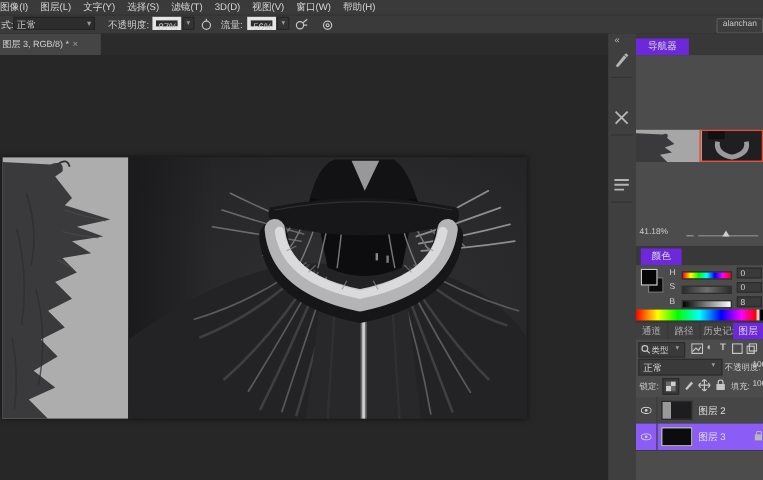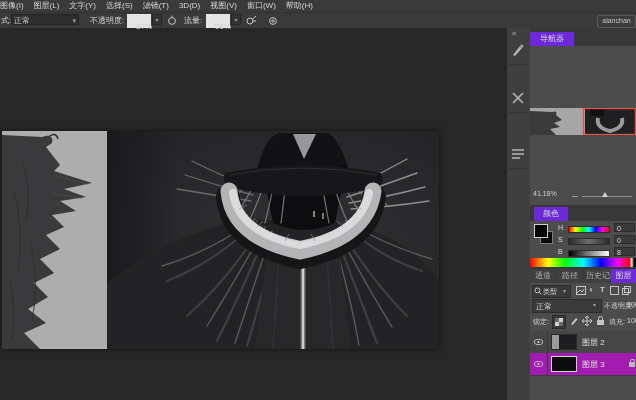--- a/index.html
+++ b/index.html
@@ -5,21 +5,21 @@
   html,body{margin:0;padding:0;background:#272727;width:636px;height:400px;overflow:hidden;
     font-family:"Liberation Sans","DejaVu Sans",sans-serif;-webkit-font-smoothing:none;}
   .abs{position:absolute;}
   #app{position:relative;width:636px;height:400px;background:#272727;padding-left:17px;}
   
   #menubar{left:0;top:0;width:636px;height:12px;background:#3a3a3a;color:#d6d6d6;font-size:8px;line-height:12px;white-space:nowrap;border-bottom:1px solid #323232;}
   #menubar span{margin-right:10px;}
   #optionsbar{left:0;top:13px;width:636px;height:15px;background:#3a3a3a;color:#cfcfcf;font-size:8px;line-height:14px;border-bottom:1px solid #262626;}
   .combo{position:absolute;background:#2d2d2d;border:1px solid #232323;color:#d0d0d0;height:11px;line-height:11px;font-size:8px;padding:0 2px;box-sizing:border-box;}
   .combo .arr{float:right;color:#9a9a9a;font-size:7px;}
-  .valbox{position:absolute;background:#2d2d2d;border:7px solid #e5e5e5;color:#d0d0d0;height:11px;line-height:11px;font-size:8px;text-align:left;padding:0 2px;box-sizing:border-box;}
+  .valbox{position:absolute;background:#2d2d2d;border:3px solid #e5e5e5;color:#d0d0d0;height:11px;line-height:11px;font-size:8px;text-align:left;padding:0 2px;box-sizing:border-box;}
   .minibtn{position:absolute;background:#343434;border:1px solid #262626;color:#9a9a9a;height:11px;line-height:10px;font-size:6px;text-align:center;box-sizing:border-box;}
   .optlabel{position:absolute;font-size:8px;color:#cfcfcf;}
   #userbtn{left:597px;top:15px;width:37px;height:11px;background:#3d3d3d;border:1px solid #5a5a5a;border-radius:2px;color:#c8c8c8;font-size:7px;line-height:10px;text-align:center;}
   
   #tabbar{left:0;top:28px;width:507px;height:18px;background:#2b2b2b;}
   #doctab{left:0;top:0;width:84px;height:18px;background:#454545;color:#d2d2d2;font-size:7.5px;line-height:18px;padding-left:2px;box-sizing:border-box;white-space:nowrap;overflow:hidden;}
   #doctab .close{color:#9a9a9a;margin-left:3px;font-size:8px;}
   
   #canvas{left:0;top:46px;width:507px;height:354px;background:#272727;overflow:hidden;}
   #document{left:2px;top:85px;width:437px;height:218px;box-shadow:0 0 5px rgba(0,0,0,.6);background:#242426;}
@@ -33,21 +33,21 @@
   #panels{left:23px;top:0;width:106px;height:372px;background:#383838;}
   .ptab{position:absolute;height:14px;background:#6d28d9;color:#dcdcdc;font-size:8px;line-height:14px;text-align:center;}
   .ptab.inactive{background:#3f3f3f;color:#b0b0b0;}
   .pbody{position:absolute;background:#4c4c4c;}
   
   .crow{position:absolute;height:9px;font-size:7px;color:#d8d8d8;}
   .ctrack{position:absolute;left:10px;top:2px;width:40px;height:5px;border:1px solid #2e2e2e;}
   .cval{position:absolute;left:56px;top:-1px;width:21px;height:9px;background:#3a3a3a;border:1px solid #2c2c2c;color:#d8d8d8;font-size:7px;line-height:9px;padding-left:2px;box-sizing:border-box;}
   
   .lrow{position:absolute;left:0;width:106px;height:22px;background:#464646;border-bottom:1px solid #3b3b3b;}
-  .lrow.sel{background:#a21caf;}
+  .lrow.sel{background:#8b5cf6;}
   .eye{position:absolute;left:4px;top:8px;width:9px;height:6px;}
   .lsep{position:absolute;left:17px;top:0;width:1px;height:22px;background:#3a3a3a;}
   .lthumb{position:absolute;left:21px;top:3px;width:26px;height:16px;border:1px solid #2a2a2a;box-sizing:border-box;}
   .lname{position:absolute;left:52px;top:6px;font-size:8px;color:#e0e0e0;white-space:nowrap;}
   .locksym{position:absolute;left:99px;top:9px;width:6px;height:5px;background:#b8b8b8;}
   .locksym::before{content:'';position:absolute;top:-3px;left:1px;width:3px;height:3px;border:1px solid #b8b8b8;border-bottom:none;border-radius:2px 2px 0 0;}
   .ico{fill:none;stroke:#c5c5c5;stroke-width:1;}
   .small{font-size:7px;color:#cfcfcf;}
 </style>
 </head>
@@ -79,20 +79,25 @@
         <path d="M6.5 4 L10 1 M6.5 6 L10 6" class="ico"></path>
       </svg>
     <svg class="abs" style="left:268px;top:2px;" width="10" height="10">
         <circle cx="5" cy="6" r="3.4" class="ico"></circle>
         <circle cx="5" cy="6" r="1.2" class="ico"></circle>
       </svg>
   </div>
 
   <div id="userbtn" class="abs">alanchan</div>
 
+  <div id="tabbar" class="abs">
+    <div id="doctab" class="abs">
+      <span>图层 3, RGB/8) *</span><span class="close">×</span>
+    </div>
+  </div>
 
   <div id="canvas" class="abs">
     <div id="document" class="abs">
 
       <svg id="leftimg" class="abs" viewBox="0 0 105 218">
         <rect width="105" height="218" fill="#adadad"></rect>
         <path d="M0,4 L40,6 Q52,2 50,12 L44,16 L58,34 L52,40 L90,52 L62,58 L84,66 L58,70 L74,80 L50,84 L62,96 L44,104 L58,118 L38,128 L52,142 L32,152 L46,166 L26,178 L44,192 L22,202 L38,218 L0,218 Z" fill="#3a3a3c"></path>
         <path d="M46,6 Q54,0 56,8" stroke="#2f2f31" stroke-width="1.5" fill="none"></path>
         <g stroke="#2c2c2e" stroke-width="1.2" fill="none" opacity="0.7">
           <path d="M20,30 Q30,60 24,90"></path>

